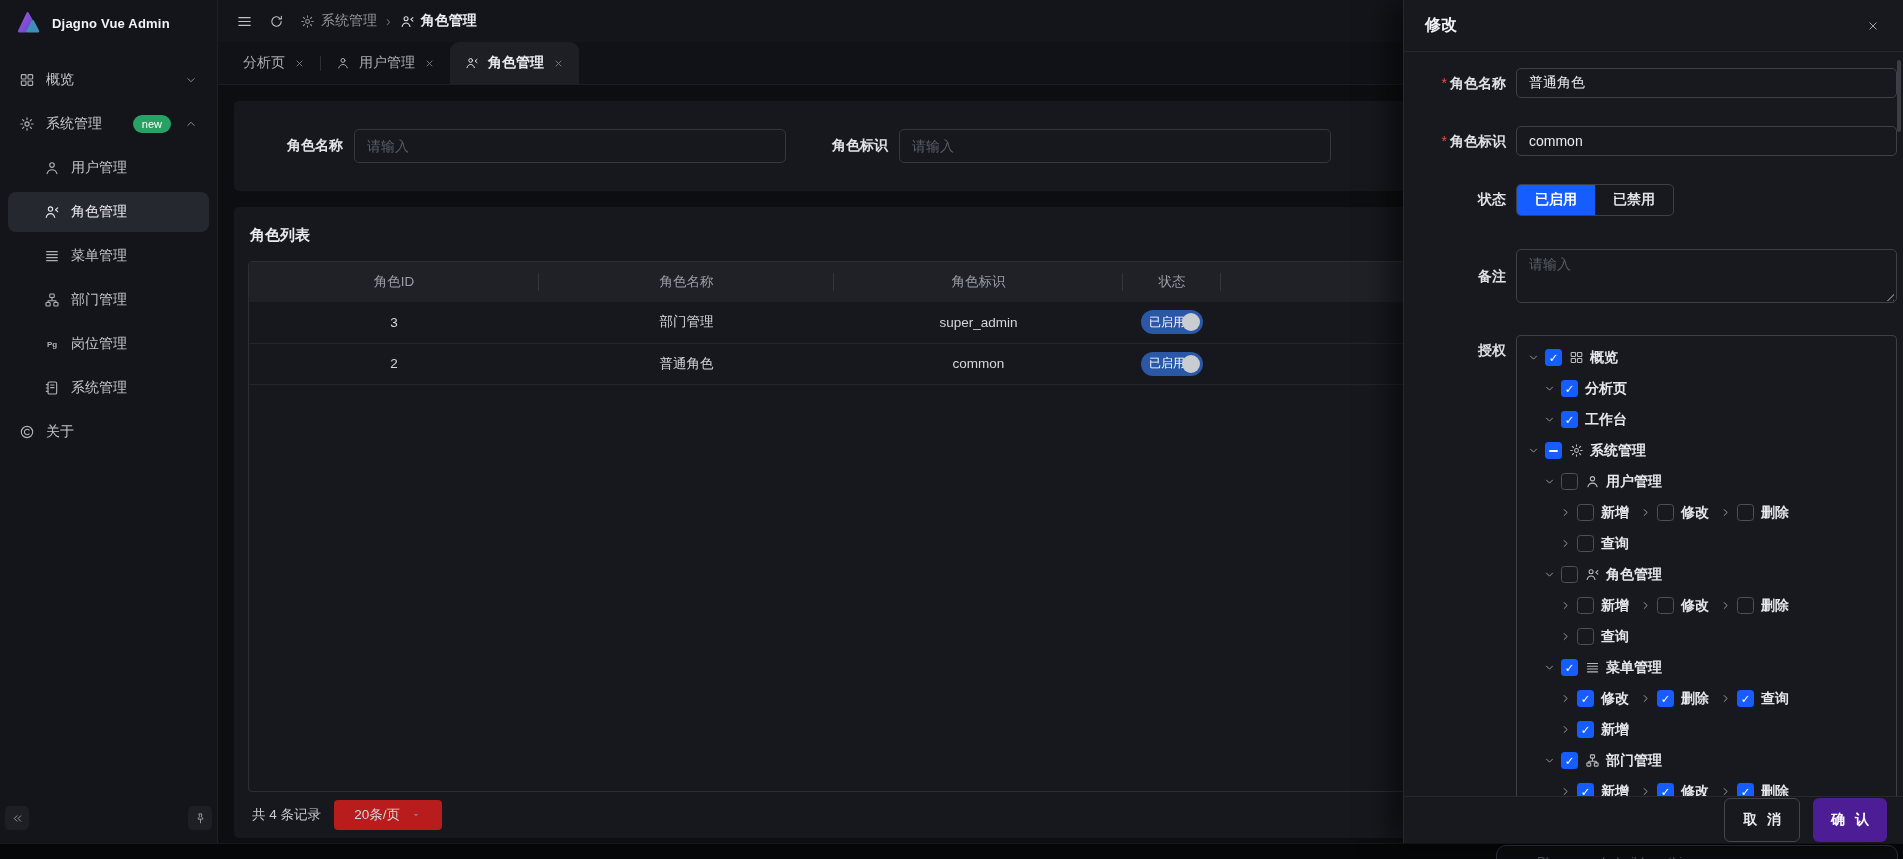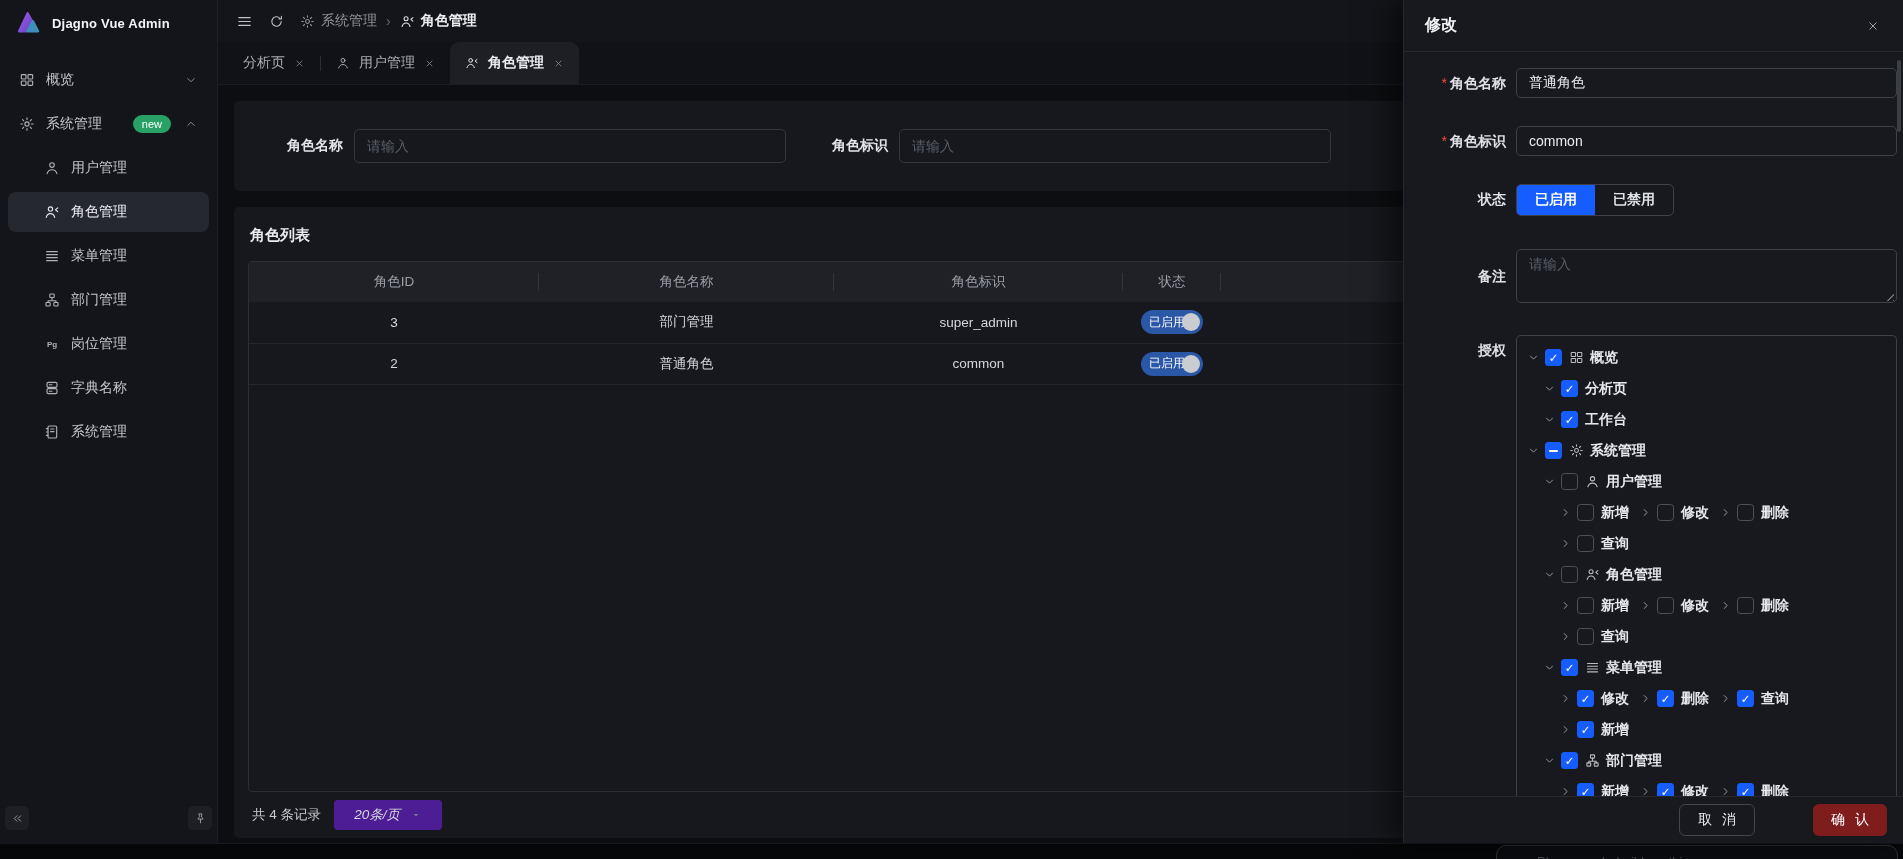--- a/index.html
+++ b/index.html
@@ -62,21 +62,21 @@
   table { border-collapse:collapse; width:100%; table-layout:fixed; }
   col.c1{width:290px} col.c2{width:295px} col.c3{width:289px} col.c4{width:98px} col.c5{width:auto}
   thead th { height:40px; background:#1f2127; color:#9b9ea6; font-size:13.5px; font-weight:400; text-align:center; position:relative; }
   thead th:not(:last-child)::after { content:''; position:absolute; right:0; top:11px; height:18px; width:1px; background:#32353c; }
   tbody td { height:41px; text-align:center; color:#d4d6db; font-size:13.5px; border-bottom:1px solid #24262c; }
   .switch { width:62px; height:24px; background:#2b57a7; border-radius:13px; display:inline-flex; align-items:center; position:relative; cursor:pointer; vertical-align:middle; }
   .sw-label { color:#fff; font-size:12px; padding-left:8px; }
   .sw-knob { position:absolute; right:3px; top:3px; width:18px; height:18px; border-radius:50%; background:#c9ccd1; }
 
   .pagination { height:46px; display:flex; align-items:center; gap:13px; padding:0 4px; color:#c7cad0; font-size:13.5px; }
-  .page-size { width:108px; height:30px; background:#4c1d95; border-radius:4px; display:flex; align-items:center; justify-content:center; gap:10px; color:#d6d8dd; cursor:pointer;font-style:italic; }
+  .page-size { width:108px; height:30px; background:#b91c1c; border-radius:4px; display:flex; align-items:center; justify-content:center; gap:10px; color:#d6d8dd; cursor:pointer; }
   .page-size .ic { width:11px; height:11px; color:#7c8088; }
 
   
   .drawer { position:absolute; top:0; right:0; width:500px; height:843px; background:#17191e; border-left:1px solid #26282e; box-shadow:-14px 0 26px rgba(0,0,0,.5); display:flex; flex-direction:column; z-index:5; }
   .drawer-header { height:52px; flex-shrink:0; border-bottom:1px solid #26282e; display:flex; align-items:center; justify-content:space-between; padding:0 17px 0 21px; }
   .drawer-title { font-size:16px; font-weight:700; color:#f3f4f7; }
   .drawer-close { width:26px; height:26px; display:flex; align-items:center; justify-content:center; color:#a2a5ac; cursor:pointer; }
   .drawer-close .ic { width:14px; height:14px; }
   .drawer-body { flex:1; overflow:hidden; padding:16px 6px 0 0; position:relative; }
   .d-row { display:flex; margin-bottom:28px; }
@@ -99,23 +99,23 @@
   .tarrow { width:13px; height:13px; color:#9da1a8; margin-right:5px; flex-shrink:0; }
   .cbx { width:17px; height:17px; border-radius:3.5px; margin-right:7px; display:inline-flex; align-items:center; justify-content:center; flex-shrink:0; font-size:11.5px; color:#fff; }
   .cbx.checked { background:#165dff; }
   .cbx.unchecked { border:1.5px solid #4c505a; background:transparent; }
   .cbx.indeterminate { background:#165dff; }
   .cbx.indeterminate::after { content:''; width:9px; height:2px; background:#fff; border-radius:1px; }
   .ticon { width:15px; height:15px; color:#b9bcc3; margin-right:6px; flex-shrink:0; }
   .tree-label { color:#e5e7eb; font-weight:700; white-space:nowrap; }
 
   .drawer-footer { height:47px; flex-shrink:0; border-top:1px solid #26282e; display:flex; align-items:center; justify-content:flex-end; gap:13px; padding:0 16px; }
-  .btn { height:32px; min-width:64px; padding:8px 15px; border-radius:6px; display:flex; align-items:center; justify-content:center; font-size:14px; font-weight:400; cursor:pointer; letter-spacing:3px; text-indent:3px; }
+  .btn { height:44px; min-width:64px; padding:8px 15px; border-radius:6px; display:flex; align-items:center; justify-content:center; font-size:14px; font-weight:700; cursor:pointer; letter-spacing:3px; text-indent:3px; }
   .btn-default { border:1px solid #41454d; color:#e8eaee; background:transparent; }
-  .btn-primary { background:#7f1d1d; color:#fff;margin-left:45px; }
+  .btn-primary { background:#4c1d95; color:#fff; }
 
   .drawer-scroll { position:absolute; right:2px; top:8px; width:4px; height:72px; border-radius:2px; background:#3b3e45; }
 
   
   .bottom-strip { position:absolute; left:0; top:843px; width:1903px; height:16px; background:#060708; border-top:1px solid #17181c; }
   .bottom-box { position:absolute; left:1496px; top:845px; width:402px; height:40px; border:1px solid #2d3036; border-radius:10px; background:#0b0c0f; color:#4b4f57; font-size:13px; padding:8px 0 0 40px; }
 
   
   .ic { fill:none; stroke:currentColor; stroke-width:1.7; stroke-linecap:round; stroke-linejoin:round; display:block; }
 </style>
@@ -193,32 +193,31 @@
           <span class="nav-label">部门管理</span>
         </div>
         <div class="nav-item sub">
           <svg class="ic " viewBox="0 0 24 24">
             <text x="12" y="16.5" text-anchor="middle" font-size="12" font-weight="bold" fill="currentColor" stroke="none">Pg</text>
           </svg>
           <span class="nav-label">岗位管理</span>
         </div>
         <div class="nav-item sub">
           <svg class="ic " viewBox="0 0 24 24">
-            <rect x="4.5" y="3.5" width="15" height="7.5" rx="2"></rect>
-            <rect x="4.5" y="13" width="15" height="7.5" rx="2"></rect>
-            <path d="M8 7.2h4M8 16.8h4"></path>
-          </svg>
-          <span class="nav-label">字典名称</span>
-        </div>
-        <div class="nav-item sub">
-          <svg class="ic " viewBox="0 0 24 24">
             <rect x="6" y="3" width="13" height="18" rx="2"></rect>
             <path d="M10 7.5h5M10 11.5h5M3.5 7h2.5M3.5 12h2.5M3.5 17h2.5"></path>
           </svg>
           <span class="nav-label">系统管理</span>
+        </div>
+        <div class="nav-item">
+          <svg class="ic " viewBox="0 0 24 24">
+            <circle cx="12" cy="12" r="8.5"></circle>
+            <path d="M15.2 9.2a4.1 4.1 0 1 0 0 5.6"></path>
+          </svg>
+          <span class="nav-label">关于</span>
         </div>
       </nav>
     <div class="sidebar-footer">
       <div class="side-btn">
           <svg class="ic " viewBox="0 0 24 24">
             <path d="M11 7l-5 5 5 5M18 7l-5 5 5 5"></path>
           </svg>
         </div>
       <div class="side-btn">
           <svg class="ic " viewBox="0 0 24 24">

